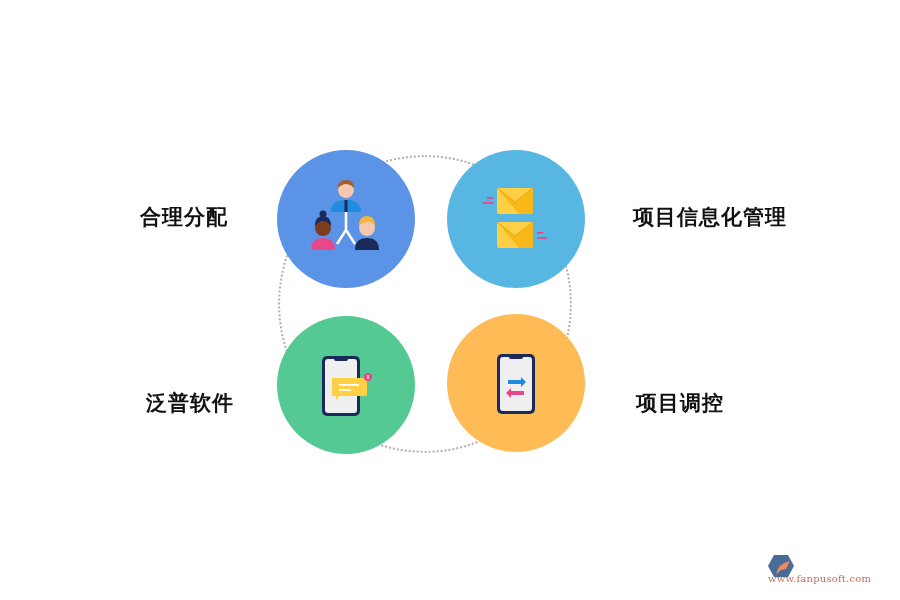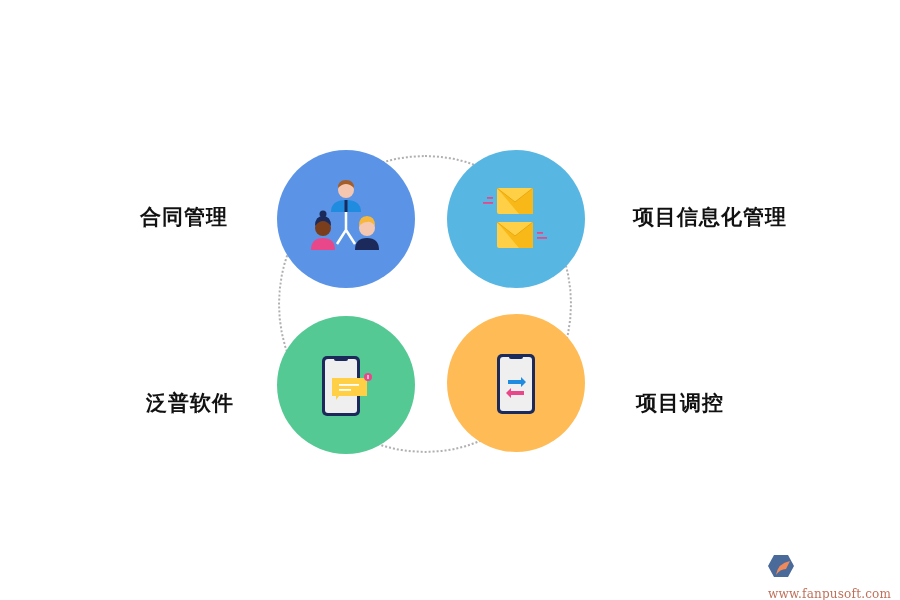--- a/index.html
+++ b/index.html
@@ -12,21 +12,21 @@
   .c4 { left:447px; top:314px; }
   .circle svg { position:absolute; left:0; top:0; width:138px; height:138px; }
   .label { position:absolute; font-size:21px; font-weight:bold; color:#111; white-space:nowrap; letter-spacing:1px; }
   .l1 { left:140px; top:203px; }
   .l2 { left:633px; top:203px; }
   .l3 { left:146px; top:389px; }
   .l4 { left:636px; top:389px; }
   .logo { position:absolute; left:768px; top:553px; width:128px; height:42px; }
   .logo-mark { position:absolute; left:0; top:2px; width:26px; height:22px; }
   .logo-name { position:absolute; left:28px; top:0; font-size:20px; color:#4a6a9a; letter-spacing:1px; }
-  .logo-url { position:absolute; left:0; top:34px; font-family:"DejaVu Serif", serif; font-size:12px; color:#c0705a; letter-spacing:0.2px; }
+  .logo-url { position:absolute; left:0; top:20px; font-family:"DejaVu Serif", serif; font-size:10px; color:#c0705a; letter-spacing:0.2px; }
 </style>
 </head>
 <body>
 
 <div>
   <div class="ring"></div>
 
   <div class="circle c1" style="background:#5b94e6;">
     <svg viewBox="0 0 138 138">
 
@@ -79,21 +79,21 @@
   <div class="circle c4" style="background:#ffbb55;">
     <svg viewBox="0 0 138 138">
       <rect x="50" y="40" width="38" height="60" rx="5" fill="#1b2a5a"></rect>
       <rect x="53" y="43" width="32" height="54" rx="3" fill="#efefef"></rect>
       <rect x="62" y="40" width="14" height="5" rx="2" fill="#1b2a5a"></rect>
       <path d="M61 66 L74 66 L74 63 L79 68 L74 73 L74 70 L61 70 Z" fill="#1f8ce0"></path>
       <path d="M77 77 L64 77 L64 74 L59 79 L64 84 L64 81 L77 81 Z" fill="#e8488a"></path>
     </svg>
   </div>
 
-  <div class="label l1">合同管理</div>
+  <div class="label l1">合理分配</div>
   <div class="label l2">项目信息化管理</div>
   <div class="label l3">泛普软件</div>
   <div class="label l4">项目调控</div>
 </div>
 
 <div class="logo">
   <svg class="logo-mark" viewBox="0 0 26 22">
     <path d="M6 0 L20 0 L26 11 L20 22 L6 22 L0 11 Z" fill="#4a6a9a"></path>
     <path d="M8 20 Q10 8 22 6 L18 14 Q12 14 8 20 Z" fill="#f08a5a"></path>
   </svg>

